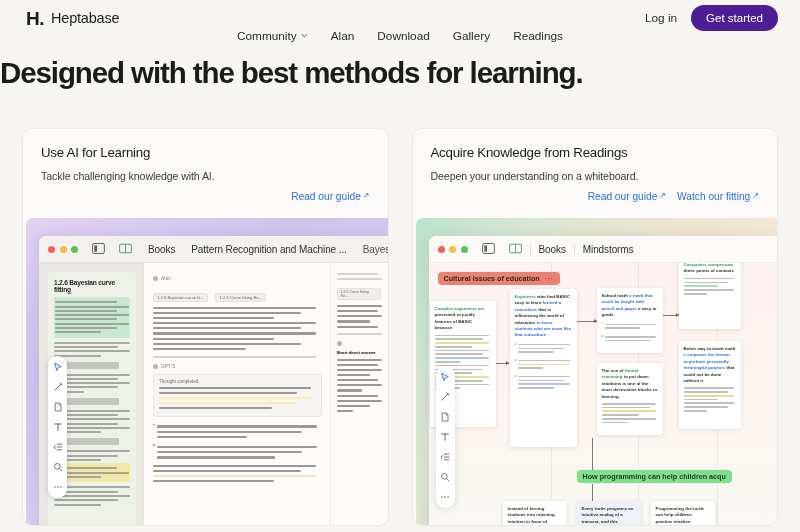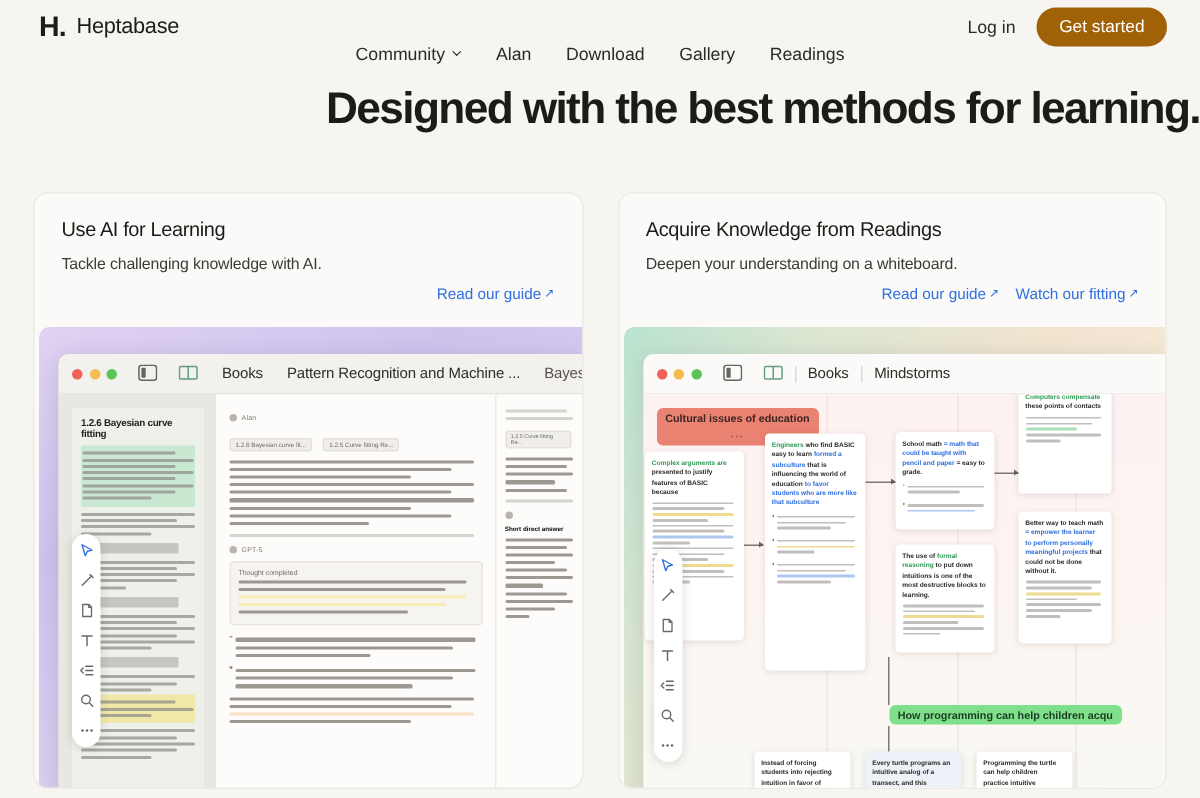--- a/index.html
+++ b/index.html
@@ -37,30 +37,29 @@
     display: flex; align-items: center; gap: 4px; margin-top: 36px;
   }
   .chev { display: inline-block; width: 7px; height: 7px; position: relative; top: -1px; }
   .chev svg { display: block; }
 
   .nav-right {
     margin-left: auto; display: flex; align-items: center; gap: 14px;
   }
   .login { font-size: 11.8px; color: #2a2a28; }
   .cta {
-    background: #a16207; color: #fff; border-radius: 999px;
+    background: #4c1d95; color: #fff; border-radius: 999px;
     font-size: 11.5px; padding: 7px 15px; white-space: nowrap;
     border: none; font-family: inherit;
   }
 
   
   .hero {
-    text-align: right;
+    text-align: left;
     padding: 20px 0 0;
-    margin-left: 44px;
   }
   .hero h1 {
     font-size: 29.5px; font-weight: 600; color: #1b1b19;
     letter-spacing: -1.1px;
   }
 
   
   .cards {
     display: flex; gap: 23px;
     padding: 0 22px;
@@ -202,21 +201,21 @@
   .board { height: calc(100% - 27px); background:#fdf3f3; position:relative; overflow:hidden; }
   .board-bg {
     position:absolute; inset:0;
     background:
       linear-gradient(180deg, #fdf2f2 0%, #fdf4f1 38%, #fbf7f2 70%, #f8f8f4 100%);
   }
   .vline { position:absolute; top:0; bottom:0; width:1px; background:rgba(0,0,0,.055); }
   .tag {
     position:absolute; border-radius:4px; padding:2px 6px;
     font-size:7.2px; font-weight:700; color:#3a2b26; white-space:nowrap;
-    display:flex; align-items:center; gap:5px;flex-direction:column;
+    display:flex; align-items:center; gap:5px;
   }
   .tag .dots3 { letter-spacing:.6px; opacity:.5; font-size:7px; }
   .tag.salmon { background:#ea8272; color:#3a2520; }
   .tag.green { background:#7ee08a; color:#1f3a22; }
   .note {
     position:absolute; background:#fff; border-radius:3px;
     box-shadow:0 1px 4px rgba(60,40,40,.13);
     padding:5px 5px; overflow:hidden;
   }
   .nt { font-size:4.4px; font-weight:700; line-height:1.45; margin-bottom:3px; }
@@ -664,21 +663,21 @@
             <div class="nl d"></div>
           </div>
 
           <div class="conn" style="left:67px; top:100px; width:13px;"></div>
           <div class="ahead" style="left:77px; top:98px;"></div>
           <div class="conn" style="left:148px; top:58px; width:20px;"></div>
           <div class="ahead" style="left:165px; top:56px;"></div>
           <div class="conn" style="left:234px; top:52px; width:16px;"></div>
           <div class="ahead" style="left:247px; top:50px;"></div>
 
-          <div class="tag green" style="left:164px; top:207px;">
+          <div class="tag green" style="left:148px; top:207px;">
             <span>How programming can help children acqu</span>
           </div>
           <div class="connv" style="left:163px; top:175px; height:32px;"></div>
           <div class="connv" style="left:163px; top:221px; height:18px;"></div>
 
           <div class="note" style="left:74px; top:238px; width:64px; height:60px;">
             <div class="nt">
               <span class="k">Instead of forcing students into rejecting intuition in favor of calculating, we should deploy powerful</span>
             </div>
 

